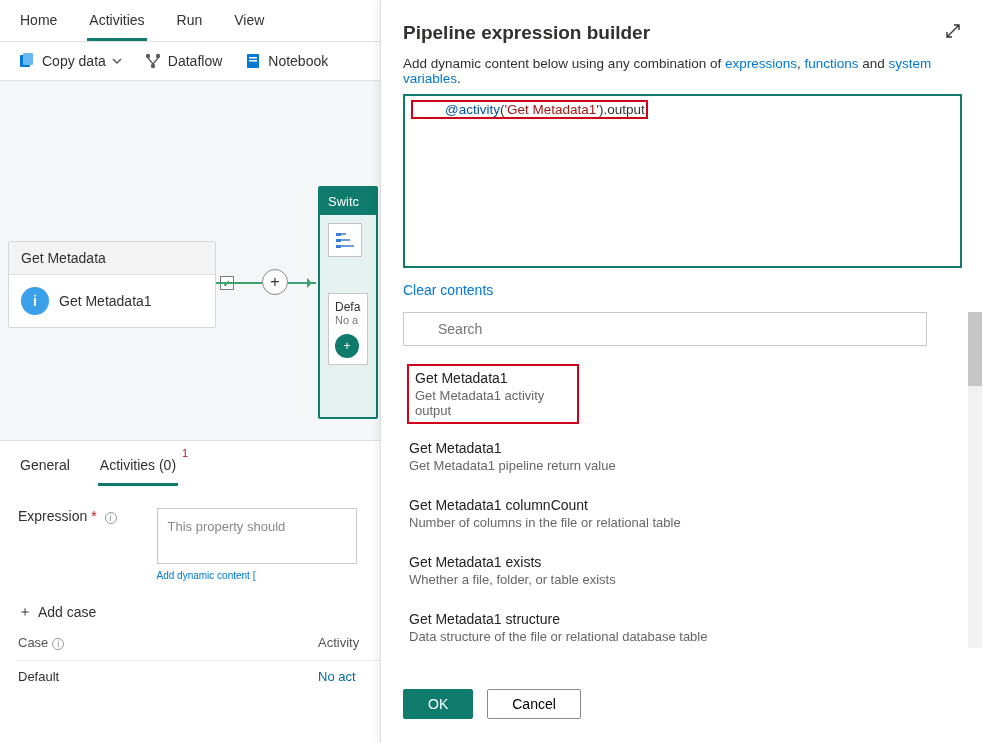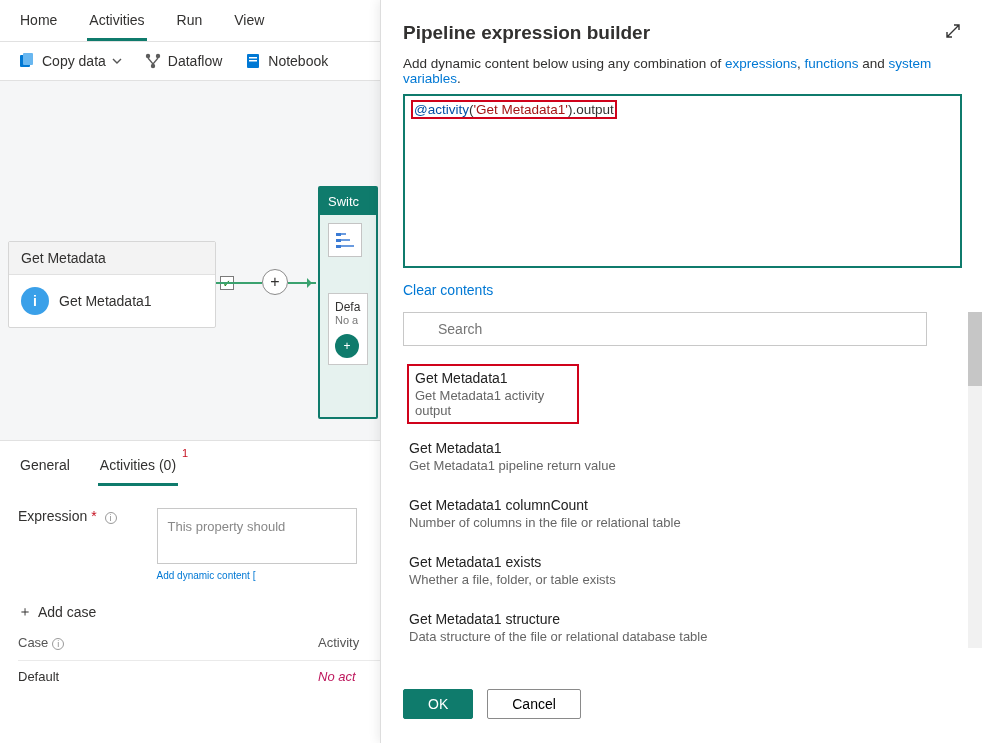--- a/index.html
+++ b/index.html
@@ -45,31 +45,31 @@
 .expr-label { font-size: 14px; text-align: center; }
 .req { color: #c50f1f; }
 .info-dot { display: inline-block; width: 12px; height: 12px; border: 1px solid #9a9a9a; border-radius: 50%; font-size: 9px; text-align: center; line-height: 11px; color: #8a8a8a; margin-left: 4px; }
 .expr-box { width: 200px; border: 1px solid #c8c8c8; padding: 10px; color: #888; font-size: 13px; height: 56px; }
 .add-dyn { margin-top: 6px; color: #0078d4; font-size: 10px; cursor: pointer; }
 .add-case { margin-top: 22px; display: flex; align-items: center; gap: 6px; cursor: pointer; font-size: 14px; }
 .case-head { display: flex; margin-top: 14px; color: #555; font-size: 13px; }
 .case-head > div:first-child { width: 300px; }
 .case-row { display: flex; margin-top: 10px; padding-top: 8px; border-top: 1px solid #eaeaea; font-size: 13px; }
 .case-row > div:first-child { width: 300px; }
-.case-row .noact { color: #be185d; font-style: italic; }
+.case-row .noact { color: #0369a1; }
 
 
 .flyout { position: absolute; top: 0; right: 0; width: 604px; height: 743px; background: #fff; border-left: 1px solid #ddd; box-shadow: -2px 0 10px rgba(0,0,0,.08); padding: 22px; }
 .flyout h2 { font-size: 19px; font-weight: 600; }
 .expand-icon { position: absolute; top: 22px; right: 22px; font-size: 18px; cursor: pointer; }
 .flyout-desc { margin-top: 12px; font-size: 13.5px; }
 .flyout-desc a { color: #0078d4; text-decoration: none; }
 .code-area { margin-top: 8px; width: 100%; height: 174px; border: 2px solid #0f7b6c; padding: 4px 6px; font-family: Consolas, monospace; font-size: 13.5px; resize: none; overflow: auto; }
 .code-hl { border: 2px solid #d0021b; display: inline-block; padding: 0 1px; }
-.code-fn { color: #0451a5; }
+.code-fn { color: #0451a5; margin-left: 31px; }
 .code-str { color: #a31515; }
 .clear-link { margin-top: 14px; color: #0078d4; font-size: 14px; cursor: pointer; }
 
 .cat-tabs { display: flex; gap: 26px; margin-top: 30px; padding-left: 14px; }
 .cat-tab { padding: 4px 2px 10px 2px; cursor: pointer; font-size: 14px; }
 .cat-tab.active { border-bottom: 3px solid #0f7b6c; }
 .cat-tab.active.redbox { outline: 2px solid #d0021b; outline-offset: -2px; padding-left: 8px; padding-right: 8px; }
 
 .list-wrap { position: relative; margin-top: 14px; }
 .search-box { width: 524px; border: 1px solid #c8c8c8; padding: 8px 10px 8px 34px; font-size: 14px; position: relative; }

